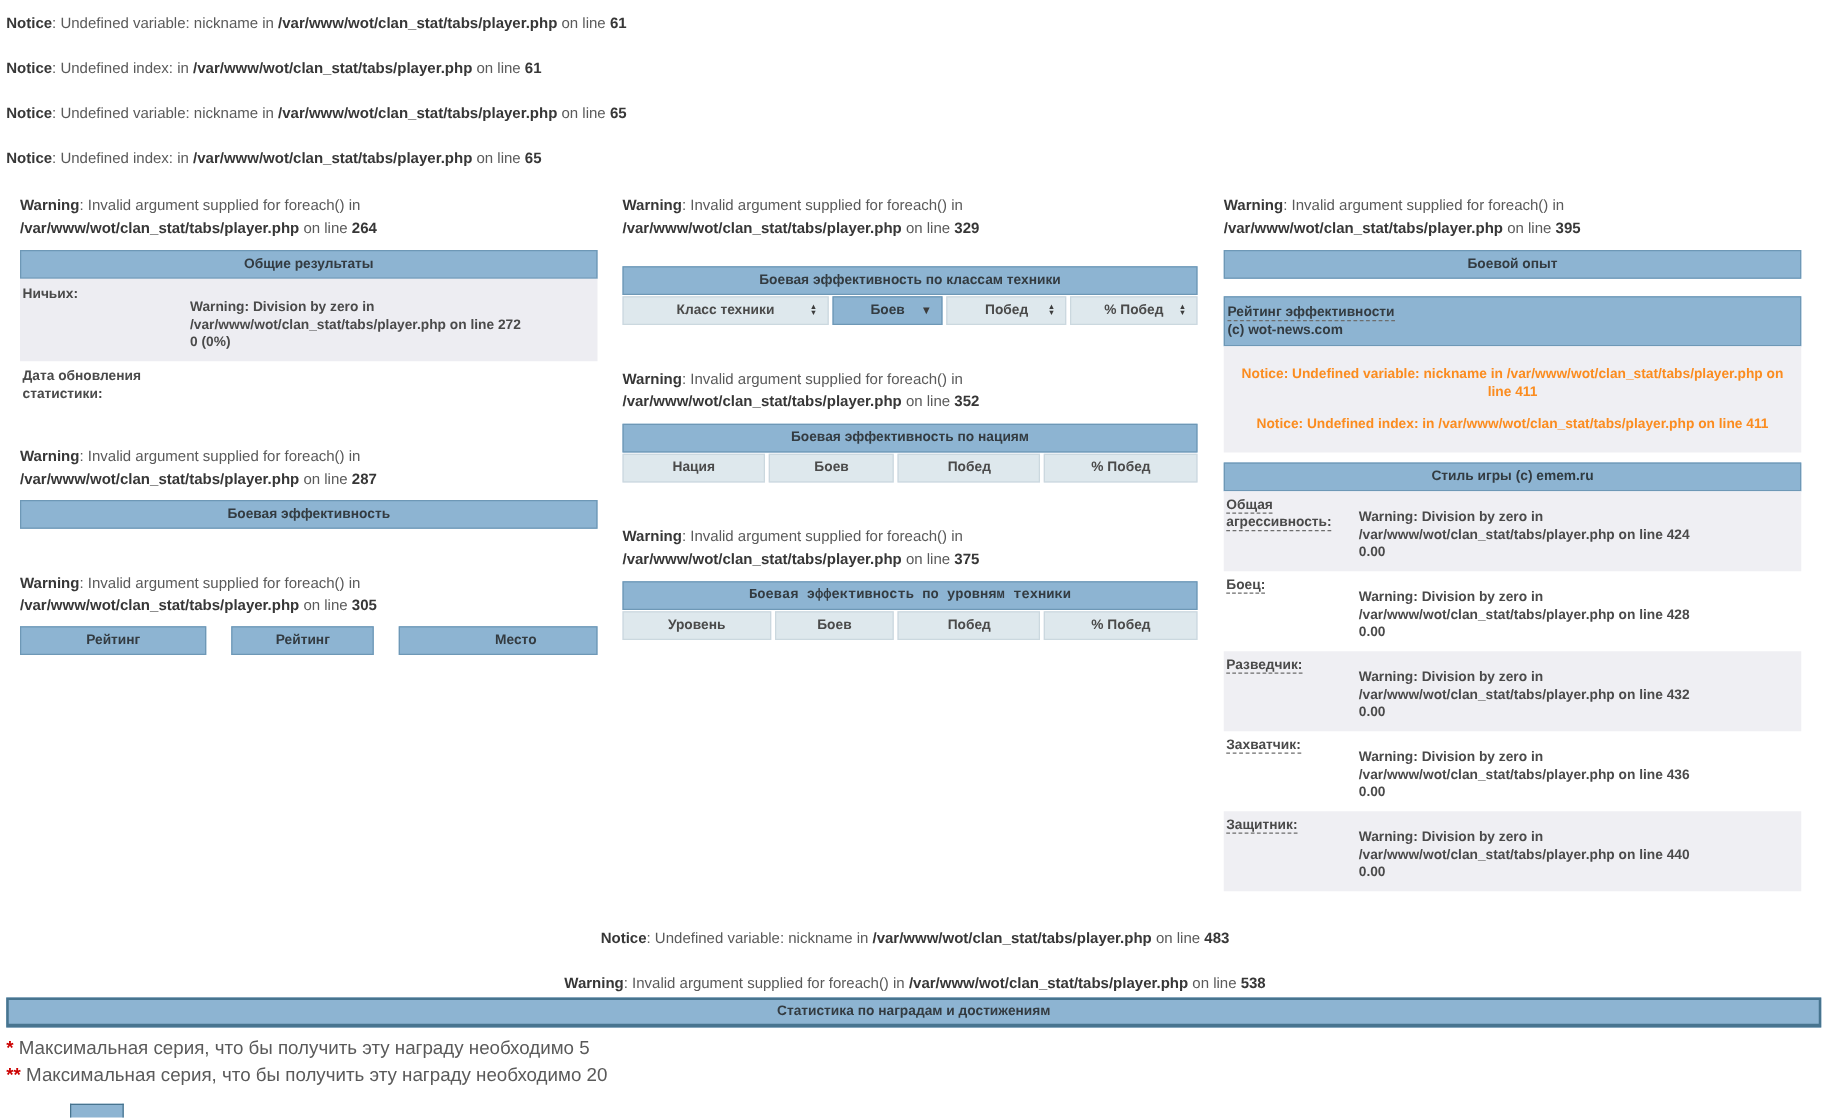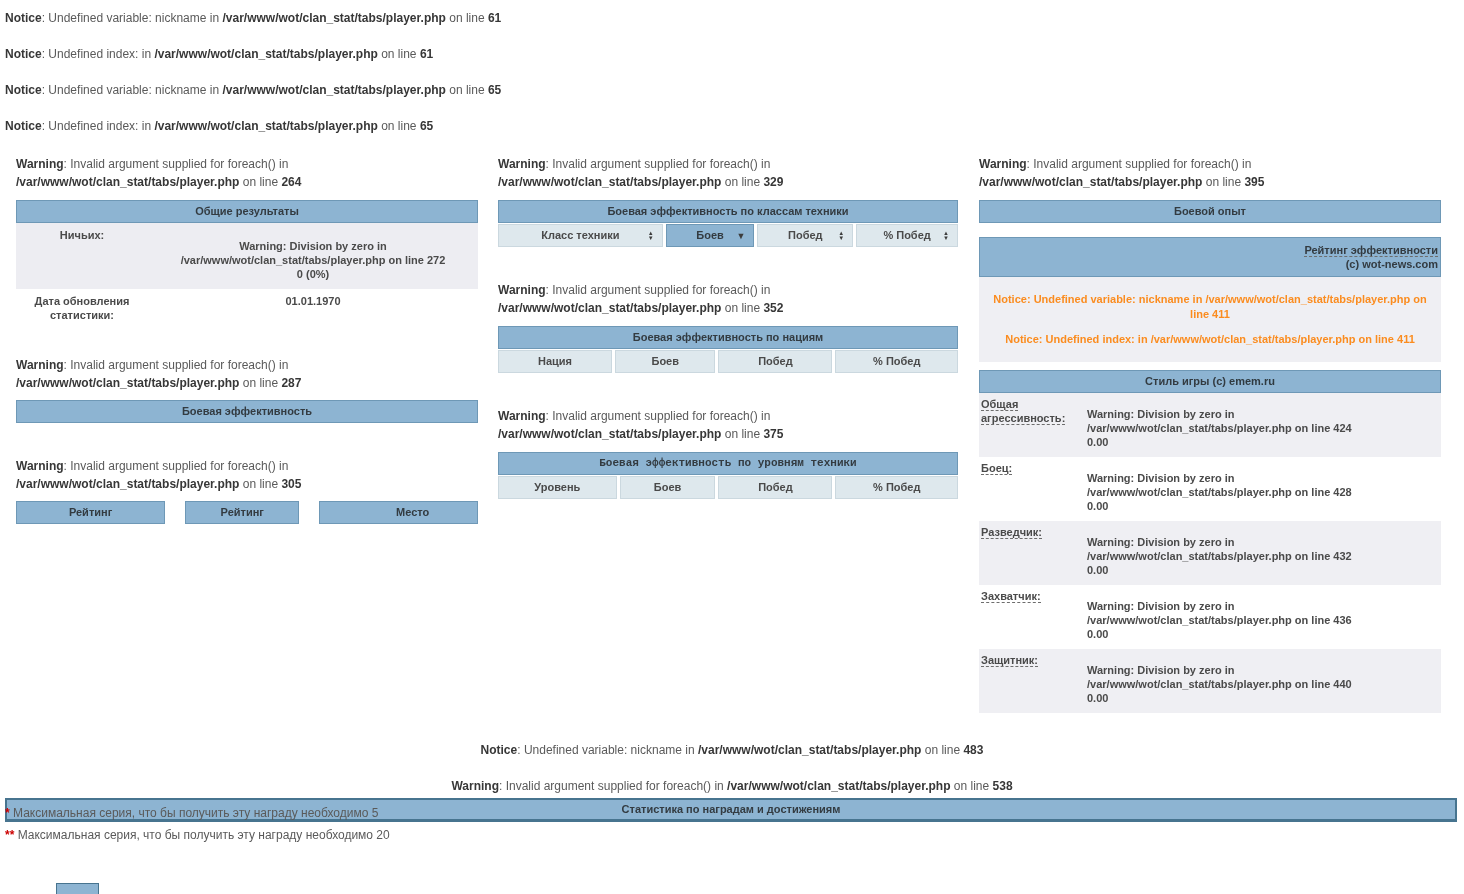--- a/index.html
+++ b/index.html
@@ -8,45 +8,45 @@
   .msg b{color:#373737;}
   .colwarn{line-height:18px;}
   .col{position:absolute;top:155px;width:462px;}
   #col-left{left:16px;}
   #col-mid{left:498px;width:460px;}
   #col-right{left:979px;}
   .bar{background:#8DB4D2;border:1px solid #6E98B6;text-align:center;font-weight:bold;font-size:11px;line-height:13px;color:#333B41;padding:4px 2px;}
   .bar a{color:#2F3A40;cursor:pointer;}
   .dashed{border-bottom:1px dashed #6d6d6d;cursor:help;}
   
-  .trow{font-size:11px;line-height:14px;font-weight:bold;color:#4A4A4A;display:flex;text-align:center;}
+  .trow{font-size:11px;line-height:14px;font-weight:bold;color:#4A4A4A;display:flex;}
   .trow.alt{background:#EDEDF2;}
   .tlbl{width:128px;padding:5px 2px 4px 2px;flex:0 0 auto;}
   .tcnt{flex:1;padding:16px 4px 8px 4px;}
   .tcnt.top{padding-top:5px;}
   
   .hdr-row{display:flex;gap:3px;}
   .hcell{position:relative;text-align:center;font-weight:bold;font-size:11px;line-height:13px;color:#4A4A4A;padding:4px 2px;background:#DEE8ED;border:1px solid #CBD8DF;}
   .hcell.blue{background:#8DB4D2;border:1px solid #6E98B6;color:#333B41;}
   .sorticon{position:absolute;right:8px;top:50%;transform:translateY(-50%);display:inline-flex;flex-direction:column;align-items:center;color:#3c3c3c;}
   .sorticon i{font-style:normal;font-size:6px;line-height:5px;}
   .sorticon.single i{font-size:9px;line-height:9px;}
   
-  .rating-box{background:#8DB4D2;border:1px solid #6E98B6;text-align:right;font-weight:bold;font-size:11px;line-height:14px;color:#333B41;padding:5px 2px;}
+  .rating-box{background:#8DB4D2;border:1px solid #6E98B6;text-align:left;font-weight:bold;font-size:11px;line-height:14px;color:#333B41;padding:5px 2px;}
   .orange-box{background:#EFEFF3;padding:15px 12px;text-align:center;}
   .orange-msg{color:#FB8C1F;font-weight:bold;font-size:11px;line-height:15px;margin:0 0 10px 0;}
   .orange-msg:last-child{margin:0;}
   .srow{display:flex;font-size:11px;line-height:14px;font-weight:bold;color:#4A4A4A;}
   .srow.alt{background:#EFEFF3;}
   .slbl{width:100px;flex:0 0 auto;padding:4px 2px;}
   .scnt{flex:1;padding:14px 4px 8px 4px;}
   
   .center-msg{position:absolute;left:0;width:1464px;text-align:center;}
   #awards-bar{position:absolute;left:5px;top:798px;width:1448px;background:#8DB4D2;border:2px solid #47748F;border-bottom-width:3px;text-align:center;font-weight:bold;font-size:11px;line-height:13px;color:#333B41;padding:3px 0;}
-  #footnotes{position:absolute;left:5px;top:806px;font-size:12px;line-height:15px;color:#5a5a5a;}
+  #footnotes{position:absolute;left:5px;top:831px;font-size:15px;line-height:15px;color:#5a5a5a;}
   #footnotes p{margin:0 0 7px 0;}
   .fn-mark{color:#CC0000;font-weight:bold;}
   #partial-box{position:absolute;left:56px;top:883px;width:41px;height:11px;background:#8DB4D2;border:1px solid #47748F;border-bottom:none;}
 </style>
 </head>
 <body>
 
 <div id="top-notices" style="position:absolute;left:5px;top:11px;">
   <p class="msg" style="margin-bottom:21px;"><b>Notice</b><span>: Undefined variable: nickname in </span><b>/var/www/wot/clan_stat/tabs/player.php</b><span> on line </span><b>61</b></p>
   <p class="msg" style="margin-bottom:21px;"><b>Notice</b><span>: Undefined index: in </span><b>/var/www/wot/clan_stat/tabs/player.php</b><span> on line </span><b>61</b></p>
@@ -62,40 +62,39 @@
   <div class="trow alt">
     <div class="tlbl">Ничьих:</div>
     <div class="tcnt">
       <span>Warning: Division by zero in</span><br>
       <span><span>/var/www/wot/clan_stat/tabs/player.php</span><span> on line </span><span>272</span></span><br>
       <span>0 (0%)</span>
     </div>
   </div>
   <div class="trow">
     <div class="tlbl">Дата обновления статистики:</div>
-    <div class="tcnt top"><span>01.01.1970</span></div>
   </div>
 
   <p class="msg colwarn" style="margin-top:30px;"><b>Warning</b><span>: Invalid argument supplied for foreach() in</span><br><b>/var/www/wot/clan_stat/tabs/player.php</b><span> on line </span><b>287</b></p>
 
   <div class="bar" style="margin-top:8px;"><span>Боевая эффективность</span></div>
 
   <p class="msg colwarn" style="margin-top:34px;"><b>Warning</b><span>: Invalid argument supplied for foreach() in</span><br><b>/var/www/wot/clan_stat/tabs/player.php</b><span> on line </span><b>305</b></p>
 
   <div class="hdr-row" style="margin-top:8px;gap:20px;">
     <div class="hcell blue" style="flex:0 0 31%;"><span>Рейтинг</span></div>
     <div class="hcell blue" style="flex:1;"><span>Рейтинг</span></div>
     <div class="hcell blue" style="flex:0 0 27%;padding-left:30px;"><span>Место</span></div>
   </div>
 </div>
 
 <div class="col" id="col-mid">
   <p class="msg colwarn"><b>Warning</b><span>: Invalid argument supplied for foreach() in</span><br><b>/var/www/wot/clan_stat/tabs/player.php</b><span> on line </span><b>329</b></p>
 
-  <div class="bar" style="margin-top:9px;"><span>Боевая эффективность по классам техники</span></div>
+  <div class="bar" style="margin-top:22px;"><span>Боевая эффективность по классам техники</span></div>
   <div class="hdr-row" style="margin-top:1px;">
     <div class="hcell" style="flex:0 0 34.5%;">
       <span>Класс техники</span>
       <span class="sorticon">
           <i>▲</i>
           <i>▼</i>
         </span>
     </div>
     <div class="hcell blue" style="flex:0 0 18%;">
       <span>Боев</span>

